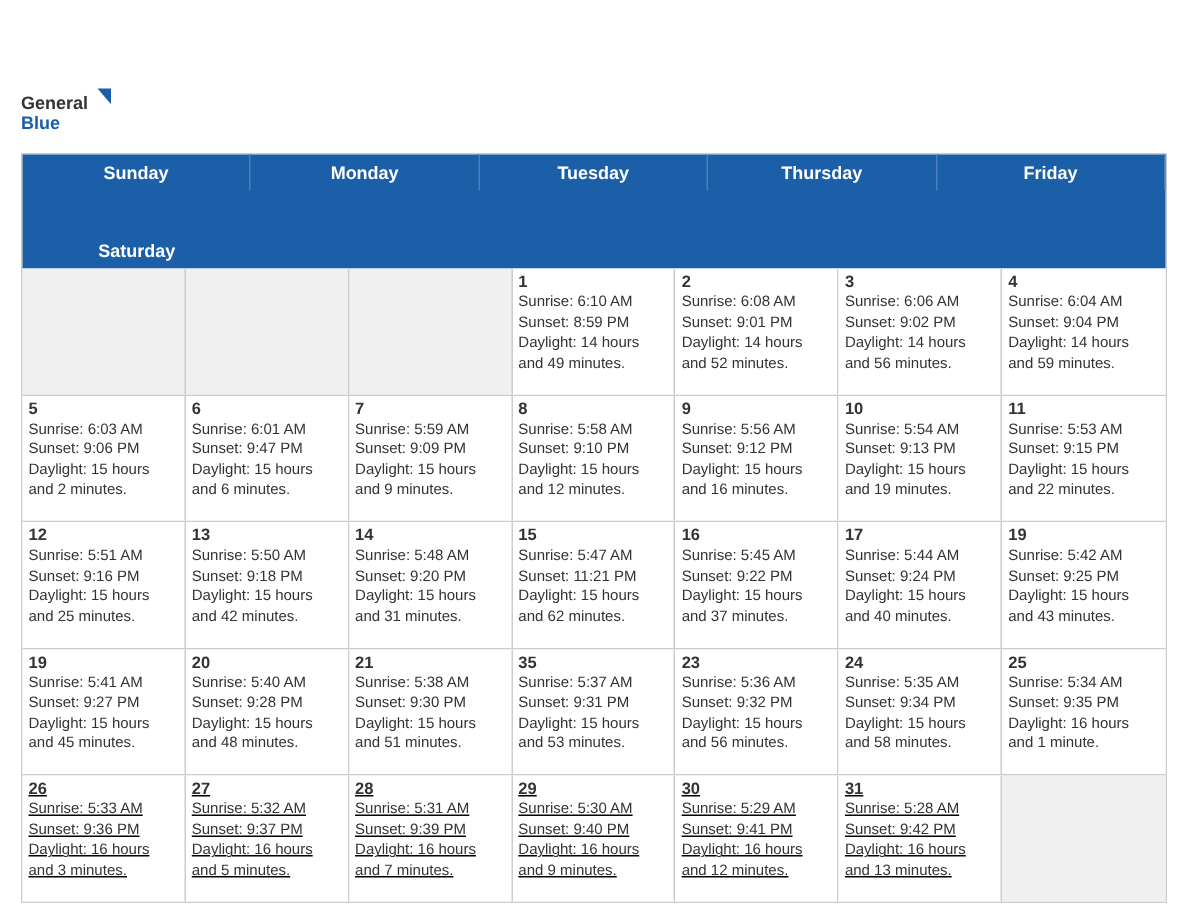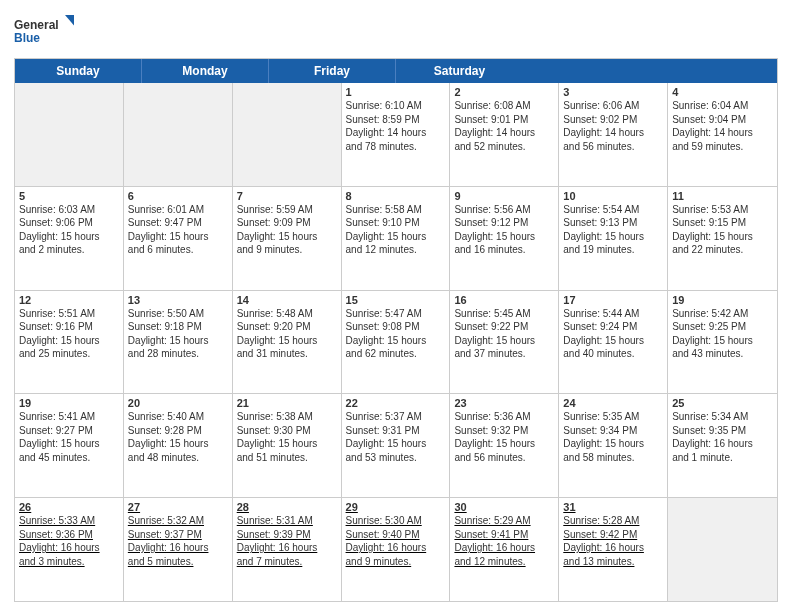--- a/index.html
+++ b/index.html
@@ -15,20 +15,21 @@
       height: 612px;
       display: flex;
       flex-direction: column;
       padding: 10px 14px 10px 14px;
     }
     .header {
       display: flex;
       justify-content: space-between;
       align-items: flex-end;
       margin-bottom: 8px;
+      margin-top: 44px;
     }
     .logo {
       display: flex;
       align-items: center;
       gap: 4px;
     }
     .title-block {
       text-align: right;
     }
     .main-title {
@@ -42,32 +43,32 @@
       color: #555;
     }
     .calendar {
       flex: 1;
       display: flex;
       flex-direction: column;
       border: 1px solid #ccc;
     }
     .cal-header-row {
       display: grid;
-      grid-template-columns: repeat(6, 1fr);
+      grid-template-columns: repeat(5, 1fr);
       background: #1a5fa8;
     }
     .cal-header-cell {
       color: #fff;
       font-size: 12px;
       font-weight: bold;
       text-align: center;
       padding: 5px 2px;
       border-right: 1px solid #4a7fc0;
     }
-    .cal-header-cell:last-child { border-right: none; }
+    .cal-header-cell:last-child { border-right: none; margin-top: 28px; }
     .cal-body {
       flex: 1;
       display: flex;
       flex-direction: column;
     }
     .cal-row {
       display: grid;
       grid-template-columns: repeat(7, 1fr);
       flex: 1;
       border-bottom: 1px solid #ccc;
@@ -111,31 +112,33 @@
     <div class="title-block">
       <div class="main-title"></div>
       <div class="subtitle"></div>
     </div>
   </div>
 
   <div class="calendar">
     <div class="cal-header-row">
     <div class="cal-header-cell">Sunday</div>
         <div class="cal-header-cell">Monday</div>
+        <div class="cal-header-cell">Tuesday</div>
+        <div class="cal-header-cell">Thursday</div>
         <div class="cal-header-cell">Friday</div>
         <div class="cal-header-cell">Saturday</div>
       </div>
     <div class="cal-body">
     <div class="cal-row">
           <div class="cal-cell shaded"></div>
           <div class="cal-cell shaded"></div>
           <div class="cal-cell shaded"></div>
           <div class="cal-cell">
             <div class="day-num">1</div>
-            <div class="cell-text"><span>Sunrise: 6:10 AM</span><br><span>Sunset: 8:59 PM</span><br><span>Daylight: 14 hours</span><br><span>and 78 minutes.</span></div>
+            <div class="cell-text"><span>Sunrise: 6:10 AM</span><br><span>Sunset: 8:59 PM</span><br><span>Daylight: 14 hours</span><br><span>and 49 minutes.</span></div>
           </div>
           <div class="cal-cell">
             <div class="day-num">2</div>
             <div class="cell-text"><span>Sunrise: 6:08 AM</span><br><span>Sunset: 9:01 PM</span><br><span>Daylight: 14 hours</span><br><span>and 52 minutes.</span></div>
           </div>
           <div class="cal-cell">
             <div class="day-num">3</div>
             <div class="cell-text"><span>Sunrise: 6:06 AM</span><br><span>Sunset: 9:02 PM</span><br><span>Daylight: 14 hours</span><br><span>and 56 minutes.</span></div>
           </div>
           <div class="cal-cell">
@@ -173,29 +176,29 @@
             <div class="cell-text"><span>Sunrise: 5:53 AM</span><br><span>Sunset: 9:15 PM</span><br><span>Daylight: 15 hours</span><br><span>and 22 minutes.</span></div>
           </div>
         </div>
         <div class="cal-row">
           <div class="cal-cell">
             <div class="day-num">12</div>
             <div class="cell-text"><span>Sunrise: 5:51 AM</span><br><span>Sunset: 9:16 PM</span><br><span>Daylight: 15 hours</span><br><span>and 25 minutes.</span></div>
           </div>
           <div class="cal-cell">
             <div class="day-num">13</div>
-            <div class="cell-text"><span>Sunrise: 5:50 AM</span><br><span>Sunset: 9:18 PM</span><br><span>Daylight: 15 hours</span><br><span>and 28 minutes.</span></div>
+            <div class="cell-text"><span>Sunrise: 5:50 AM</span><br><span>Sunset: 9:18 PM</span><br><span>Daylight: 15 hours</span><br><span>and 42 minutes.</span></div>
           </div>
           <div class="cal-cell">
             <div class="day-num">14</div>
             <div class="cell-text"><span>Sunrise: 5:48 AM</span><br><span>Sunset: 9:20 PM</span><br><span>Daylight: 15 hours</span><br><span>and 31 minutes.</span></div>
           </div>
           <div class="cal-cell">
             <div class="day-num">15</div>
-            <div class="cell-text"><span>Sunrise: 5:47 AM</span><br><span>Sunset: 9:08 PM</span><br><span>Daylight: 15 hours</span><br><span>and 62 minutes.</span></div>
+            <div class="cell-text"><span>Sunrise: 5:47 AM</span><br><span>Sunset: 11:21 PM</span><br><span>Daylight: 15 hours</span><br><span>and 62 minutes.</span></div>
           </div>
           <div class="cal-cell">
             <div class="day-num">16</div>
             <div class="cell-text"><span>Sunrise: 5:45 AM</span><br><span>Sunset: 9:22 PM</span><br><span>Daylight: 15 hours</span><br><span>and 37 minutes.</span></div>
           </div>
           <div class="cal-cell">
             <div class="day-num">17</div>
             <div class="cell-text"><span>Sunrise: 5:44 AM</span><br><span>Sunset: 9:24 PM</span><br><span>Daylight: 15 hours</span><br><span>and 40 minutes.</span></div>
           </div>
           <div class="cal-cell">
@@ -210,21 +213,21 @@
           </div>
           <div class="cal-cell">
             <div class="day-num">20</div>
             <div class="cell-text"><span>Sunrise: 5:40 AM</span><br><span>Sunset: 9:28 PM</span><br><span>Daylight: 15 hours</span><br><span>and 48 minutes.</span></div>
           </div>
           <div class="cal-cell">
             <div class="day-num">21</div>
             <div class="cell-text"><span>Sunrise: 5:38 AM</span><br><span>Sunset: 9:30 PM</span><br><span>Daylight: 15 hours</span><br><span>and 51 minutes.</span></div>
           </div>
           <div class="cal-cell">
-            <div class="day-num">22</div>
+            <div class="day-num">35</div>
             <div class="cell-text"><span>Sunrise: 5:37 AM</span><br><span>Sunset: 9:31 PM</span><br><span>Daylight: 15 hours</span><br><span>and 53 minutes.</span></div>
           </div>
           <div class="cal-cell">
             <div class="day-num">23</div>
             <div class="cell-text"><span>Sunrise: 5:36 AM</span><br><span>Sunset: 9:32 PM</span><br><span>Daylight: 15 hours</span><br><span>and 56 minutes.</span></div>
           </div>
           <div class="cal-cell">
             <div class="day-num">24</div>
             <div class="cell-text"><span>Sunrise: 5:35 AM</span><br><span>Sunset: 9:34 PM</span><br><span>Daylight: 15 hours</span><br><span>and 58 minutes.</span></div>
           </div>

